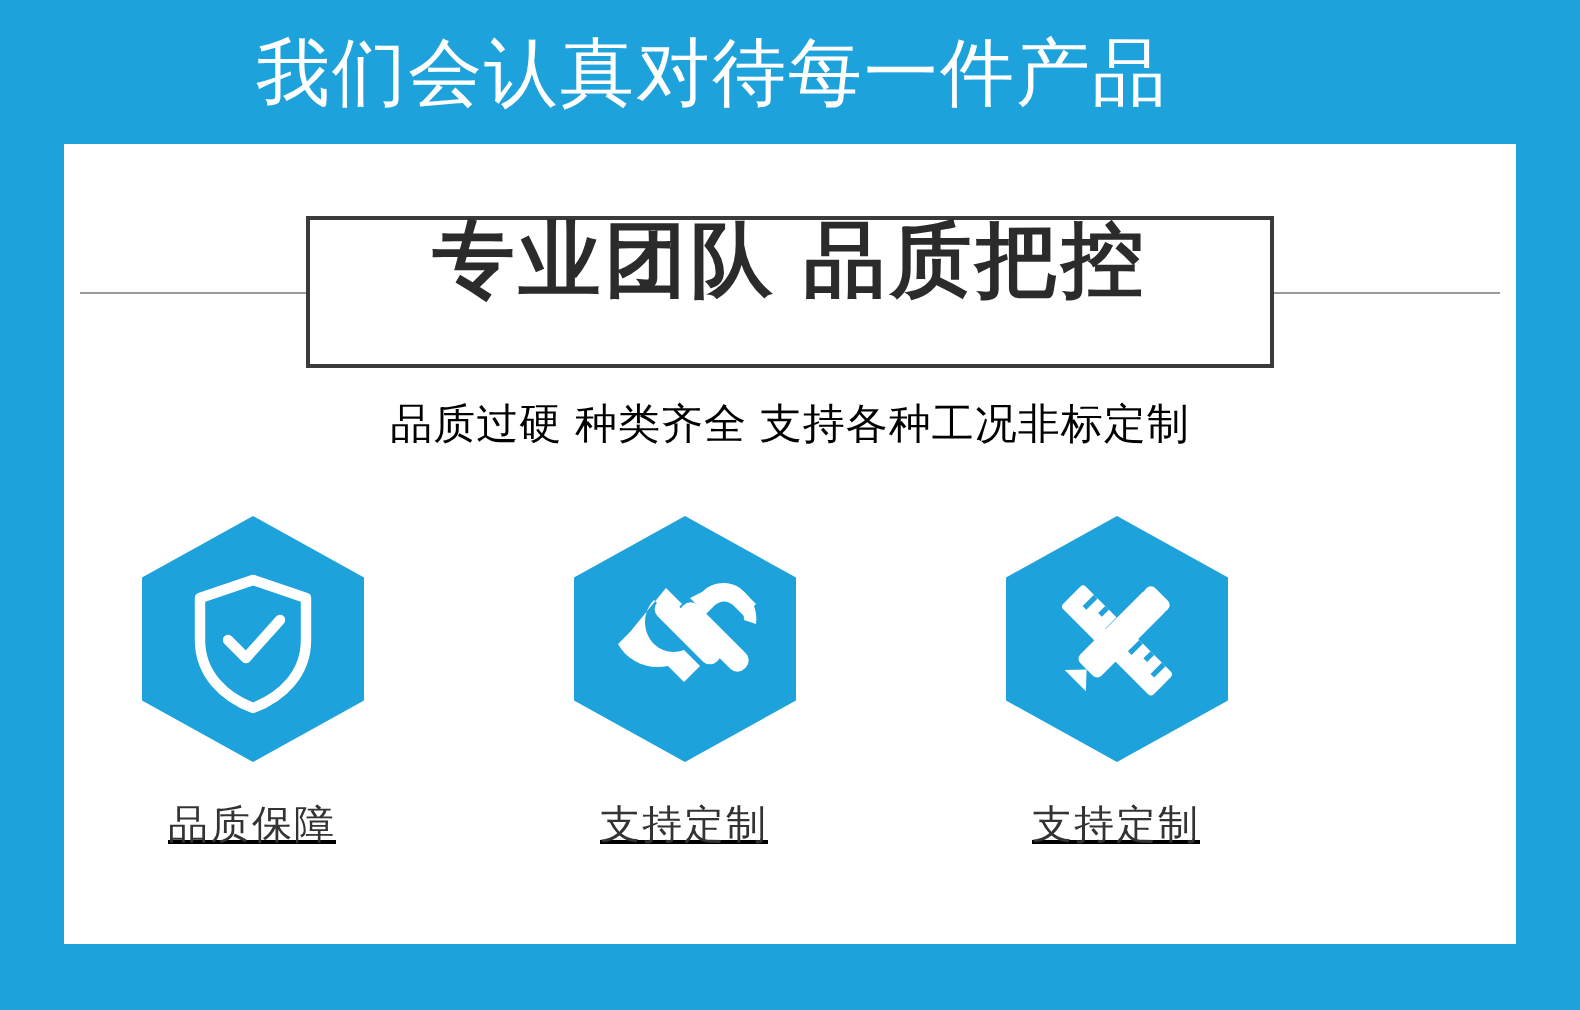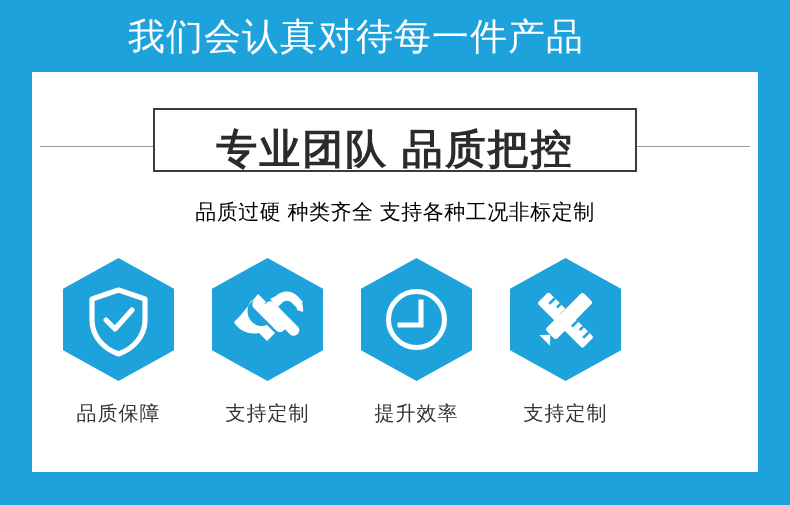--- a/index.html
+++ b/index.html
@@ -65,25 +65,25 @@
     background: #9a9a9a;
   }
   .rule-left  { left: 8px;  width: 130px; }
   .rule-right { right: 8px; width: 130px; }
 
   .title-box {
     position: absolute;
     left: 121px;
     top: 0;
     width: 484px;
-    height: 64px;
+    height: 76px;
     border: 2px solid #3b3b3b;
     box-sizing: border-box;
     display: flex;
-    align-items: flex-end;
+    align-items: flex-start;
     justify-content: center;
     background: #ffffff;
   }
   .title-text {
     font-size: 41px;
     font-weight: bold;
     color: #2b2b2b;
     letter-spacing: 2px;
     line-height: 1;
     white-space: nowrap;
@@ -104,20 +104,21 @@
   
   .features {
     position: absolute;
     left: 0;
     top: 186px;
     width: 620px;
     display: flex;
     justify-content: space-between;
     padding: 0 12px;
     box-sizing: border-box;
+    text-decoration: underline;
   }
   .feature {
     width: 164px;
     display: flex;
     flex-direction: column;
     align-items: center;
   }
   .hex {
     width: 111px;
     height: 123px;
@@ -185,32 +186,20 @@
 
               <path d="M40 32 L48 40 L42 46 L34 38 C28 44 28 54 34 60 C38 64 44 65 49 63 L57 71 L49 79 L41 71 C31 73 21 69 16 60 L22 54 Z" transform="translate(6,4)"></path>
               <rect x="48" y="55" width="44" height="11" rx="5" transform="rotate(45 70 60.5) translate(0,0)"></rect>
               <circle cx="80" cy="88" r="4.5" fill="#1ea2dc"></circle>
             </g>
           </svg>
         </div>
         <div class="feature-label">支持定制</div>
       </div>
 
-      <div class="feature">
-        <div class="hex">
-          <svg width="111" height="123" viewBox="0 0 111 123">
-            <polygon points="55.5,0 111,30.75 111,92.25 55.5,123 0,92.25 0,30.75" fill="#1ea2dc"></polygon>
-            <g fill="none" stroke="#ffffff" stroke-width="5" stroke-linecap="square" stroke-linejoin="miter">
-              <circle cx="55.5" cy="61.5" r="28"></circle>
-              <polyline points="39,67 60,67 60,44"></polyline>
-            </g>
-          </svg>
-        </div>
-        <div class="feature-label">提升效率</div>
-      </div>
 
       <div class="feature">
         <div class="hex">
           <svg width="111" height="123" viewBox="0 0 111 123">
             <polygon points="55.5,0 111,30.75 111,92.25 55.5,123 0,92.25 0,30.75" fill="#1ea2dc"></polygon>
 
             <g transform="rotate(45 55.5 61.5)">
               <rect x="24" y="54" width="64" height="16" rx="2" fill="#ffffff"></rect>
               <g stroke="#1ea2dc" stroke-width="2.6" stroke-linecap="butt">
                 <line x1="33" y1="54" x2="33" y2="62"></line>

